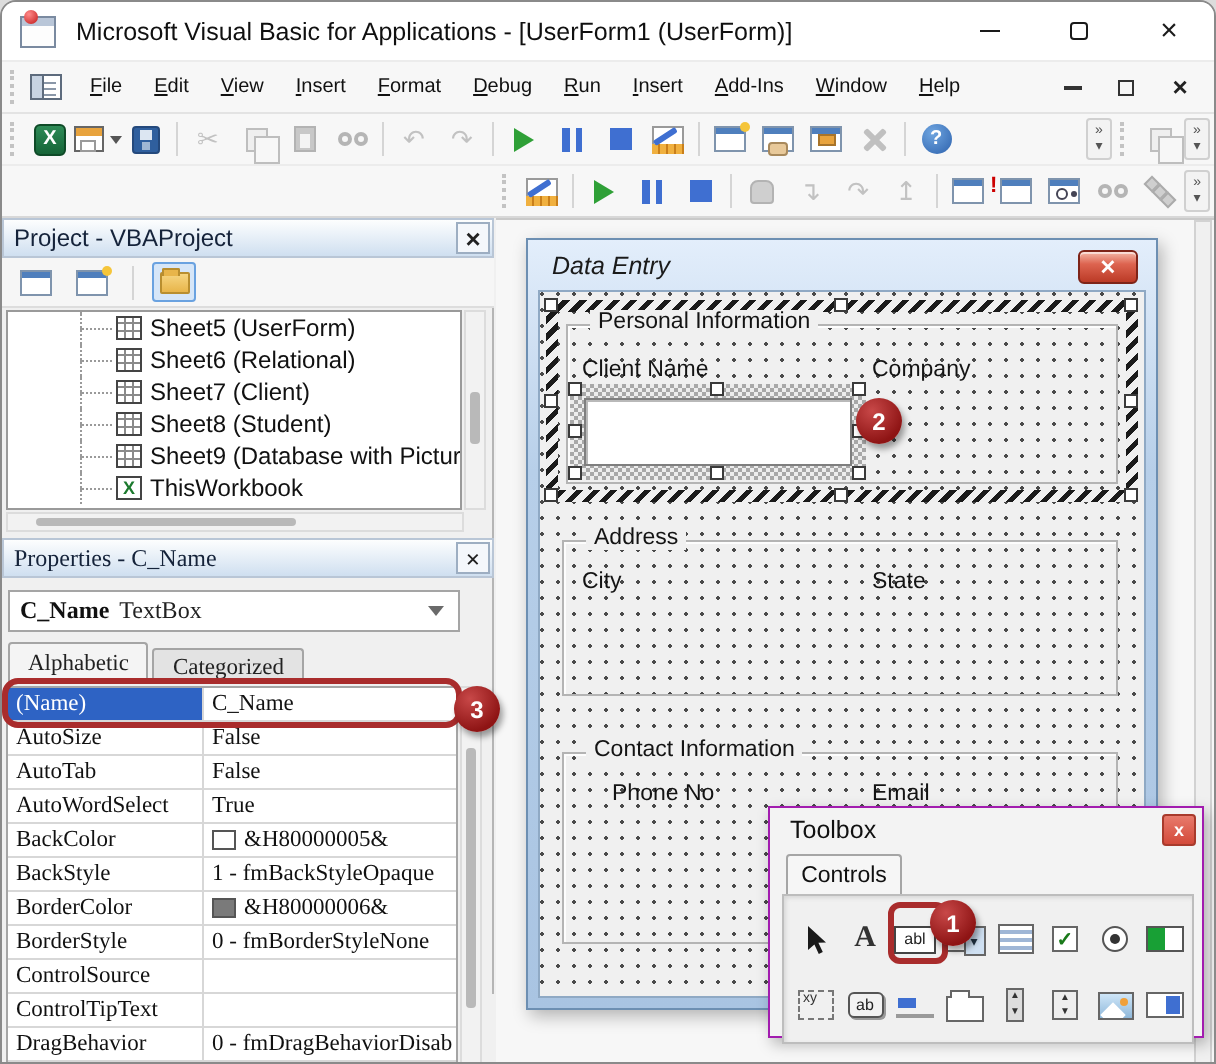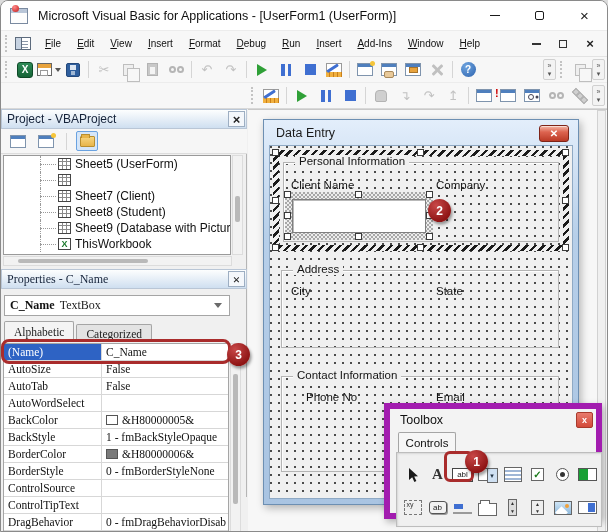--- a/index.html
+++ b/index.html
@@ -138,21 +138,21 @@
   .swatch{width:12px;height:10px;border:1px solid #555;flex:none;}
 
   
   .mdi{position:absolute;left:247px;top:108px;width:361px;height:424px;background:#f7f7f7;border-top:1px solid #c9c9c9;}
   .mdi-strip{position:absolute;right:3px;top:0;width:9px;height:100%;background:#f0f0f0;border:1px solid #d2d2d2;}
 
   
   .form-win{position:absolute;left:262px;top:118px;width:316px;height:386px;
             background:linear-gradient(#e3eefb,#b7cfe9 30%,#a9c4e2);border:1px solid #6d8fb2;
             box-shadow:2px 3px 8px rgba(0,0,0,.28);}
-  .form-title{height:25px;display:flex;align-items:center;padding-left:12px;font-size:12.5px;color:#1a1a1a;}
+  .form-title{height:25px;display:flex;align-items:center;padding-left:12px;font-size:12.5px;color:#1a1a1a;font-style:italic;}
   .form-close{position:absolute;top:5px;right:9px;width:30px;height:17px;border-radius:3px;
               background:linear-gradient(#f4b8a8,#dd6450 40%,#bb3a26);border:1px solid #7e2418;
               color:#fff;font-size:10px;font-weight:700;display:flex;align-items:center;justify-content:center;
               box-shadow:inset 0 1px 0 rgba(255,255,255,.55);}
   .form-client{position:absolute;left:5px;top:25px;right:5px;bottom:5px;border:1px solid #8fa9c4;overflow:hidden;
                background-color:#f0f0f0;
                background-image:radial-gradient(#4a4a4a .8px,transparent 1px);
                background-size:8px 8px;background-position:5px 5px;}
   .dots{background-color:#f0f0f0;
         background-image:radial-gradient(#4a4a4a .8px,transparent 1px);
@@ -161,21 +161,21 @@
   .hatch-inner{position:absolute;left:6px;top:6px;right:6px;bottom:6px;}
   .handle{position:absolute;width:7px;height:7px;background:#fff;border:1px solid #3a3a3a;z-index:4;}
   .groupbox{position:absolute;border:1px solid #b4b4b4;box-shadow:1px 1px 0 #fdfdfd inset;}
   .gb-title{position:absolute;top:-8px;left:11px;background:#f0f0f0;padding:0 4px;font-size:11.5px;color:#141414;white-space:nowrap;}
   .flabel{position:absolute;font-size:11.5px;color:#141414;white-space:nowrap;}
   .stipple{position:absolute;background:repeating-conic-gradient(#a8a8a8 0% 25%,#ededed 0% 50%);background-size:4px 4px;}
   .tbox{position:absolute;left:7px;top:7px;right:7px;bottom:7px;background:#fff;border:1px solid #7f7f7f;
         box-shadow:inset 1px 1px 0 #b9b9b9;}
 
   
-  .tbx{position:absolute;left:383px;top:402px;width:218px;height:116px;background:#f3f3f3;border:6px solid #a21caf;
+  .tbx{position:absolute;left:383px;top:402px;width:218px;height:116px;background:#f3f3f3;border:1px solid #a21caf;
        box-shadow:2px 3px 7px rgba(0,0,0,.28);}
   .tbx-title{height:22px;display:flex;align-items:center;padding-left:10px;font-size:12.5px;color:#111;}
   .tbx-close{position:absolute;top:3px;right:3px;width:17px;height:16px;background:linear-gradient(#e87a6c,#d34a3a);
              border:1px solid #a83a2c;border-radius:2px;color:#fff;font-size:9px;font-weight:700;
              display:flex;align-items:center;justify-content:center;}
   .tbx-tab{position:absolute;left:8px;top:23px;width:58px;height:20px;background:#f6f6f6;border:1px solid #a5a5a5;
            border-bottom:none;border-radius:2px 2px 0 0;font-size:11.5px;display:flex;align-items:center;justify-content:center;color:#111;}
   .tbx-well{position:absolute;left:6px;top:43px;width:206px;height:75px;background:#f0f0f0;border:1px solid #bdbdbd;
             box-shadow:inset 1px 1px 2px #d7d7d7;display:flex;flex-wrap:wrap;align-content:flex-start;padding:5px 1px 0 3px;}
   .tbx-cell{width:25px;height:33px;display:flex;align-items:center;justify-content:center;}
@@ -435,20 +435,21 @@
             <span class="ic-folder"></span>
           </span>
       </div>
       <div class="tree">
         <div class="tree-item">
             <span class="ic-sheet"></span>
             <span>Sheet5 (UserForm)</span>
           </div>
         <div class="tree-item">
             <span class="ic-sheet"></span>
+            <span>Sheet6 (Relational)</span>
           </div>
         <div class="tree-item">
             <span class="ic-sheet"></span>
             <span>Sheet7 (Client)</span>
           </div>
         <div class="tree-item">
             <span class="ic-sheet"></span>
             <span>Sheet8 (Student)</span>
           </div>
         <div class="tree-item">
@@ -490,20 +491,21 @@
         <div class="prow">
           <span class="pname">AutoSize</span>
           <span class="pval">False</span>
         </div>
         <div class="prow">
           <span class="pname">AutoTab</span>
           <span class="pval">False</span>
         </div>
         <div class="prow">
           <span class="pname">AutoWordSelect</span>
+          <span class="pval">True</span>
         </div>
         <div class="prow">
           <span class="pname">BackColor</span>
           <span class="pval">
               <span class="swatch" style="background-color: rgb(255, 255, 255);"></span>
               <span>&amp;H80000005&amp;</span>
             </span>
         </div>
         <div class="prow">
           <span class="pname">BackStyle</span>

